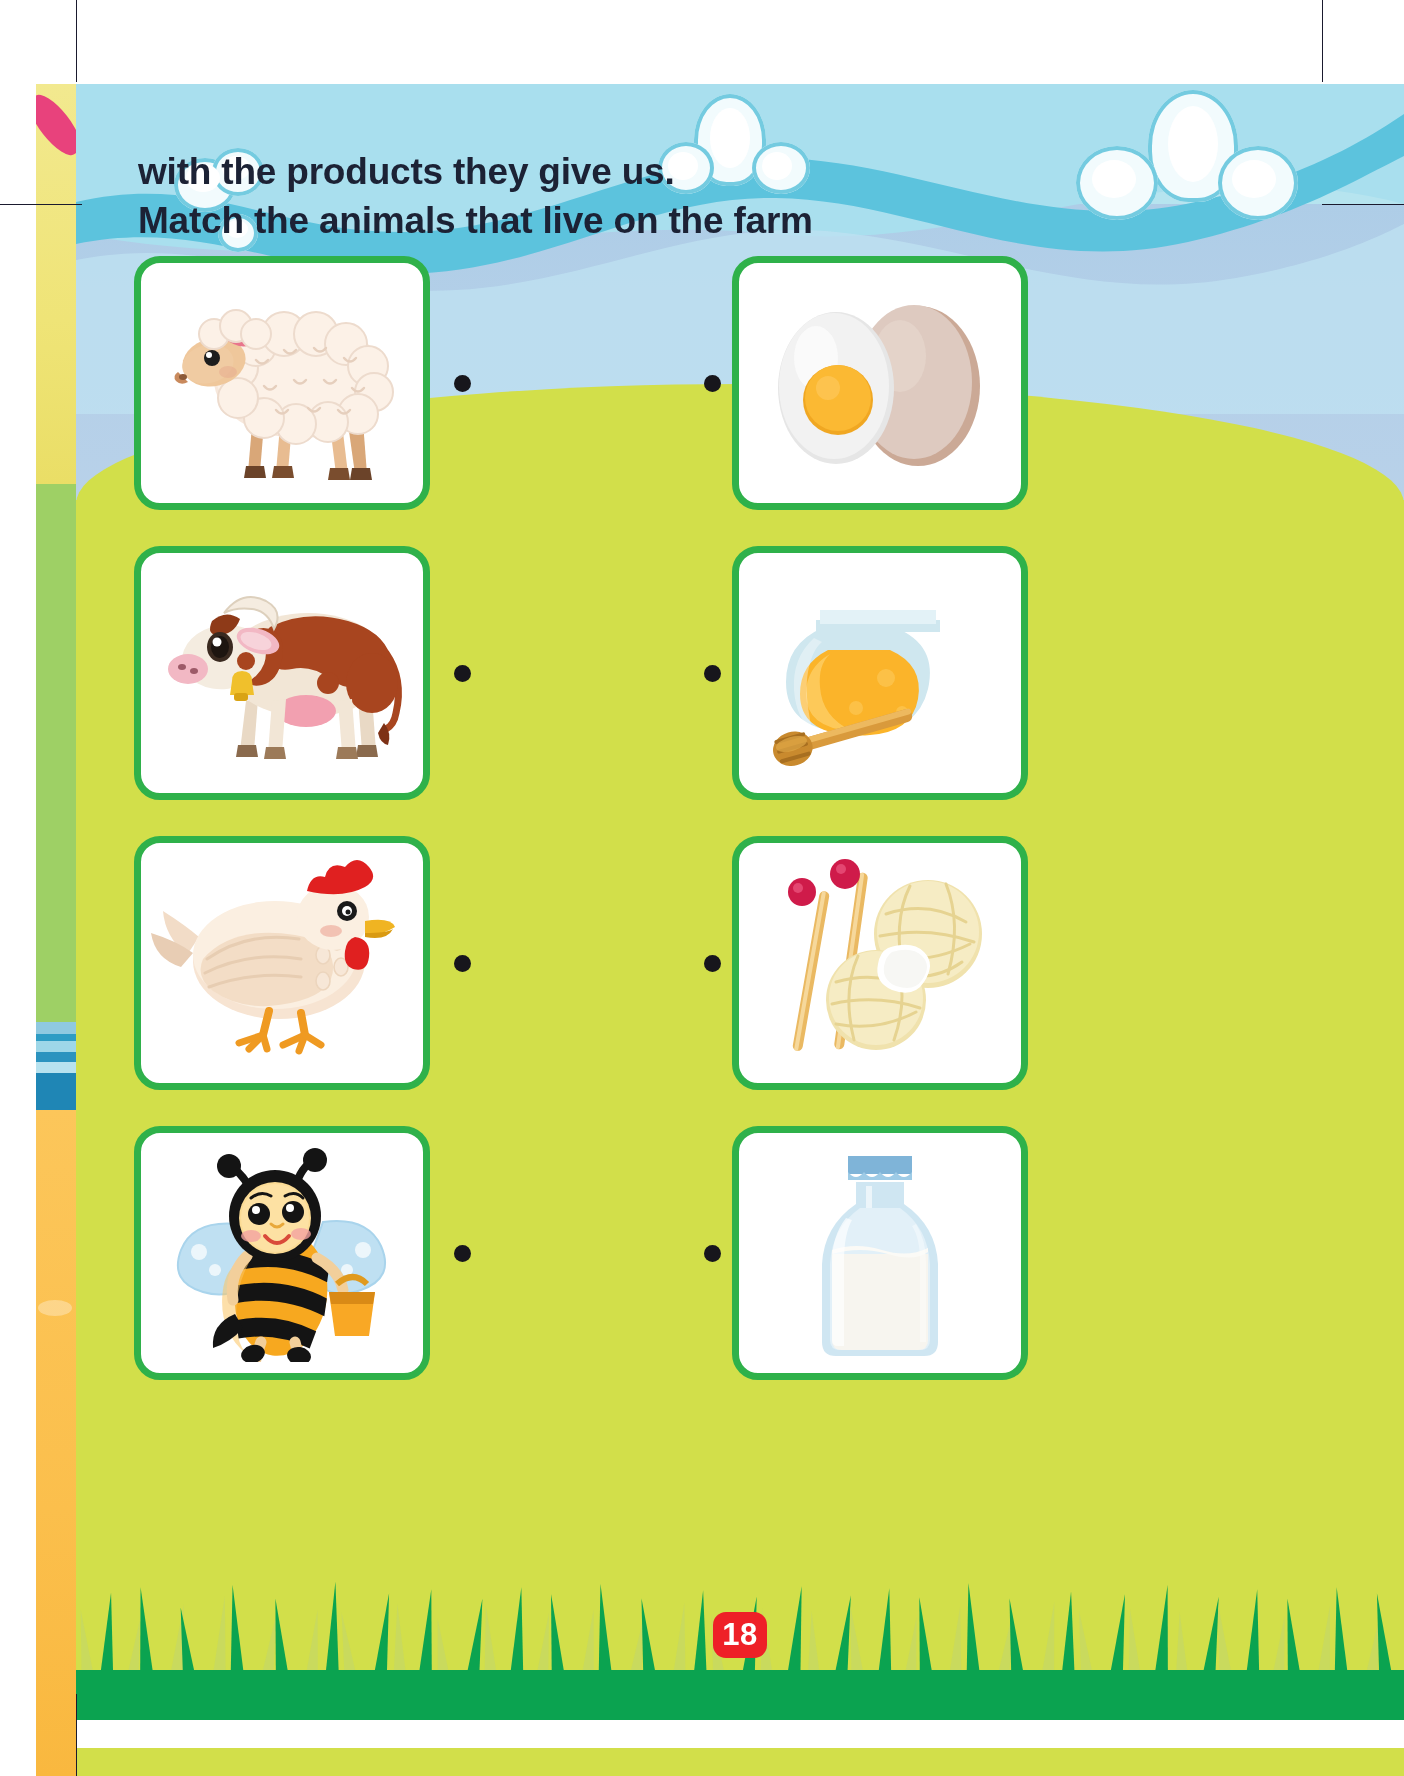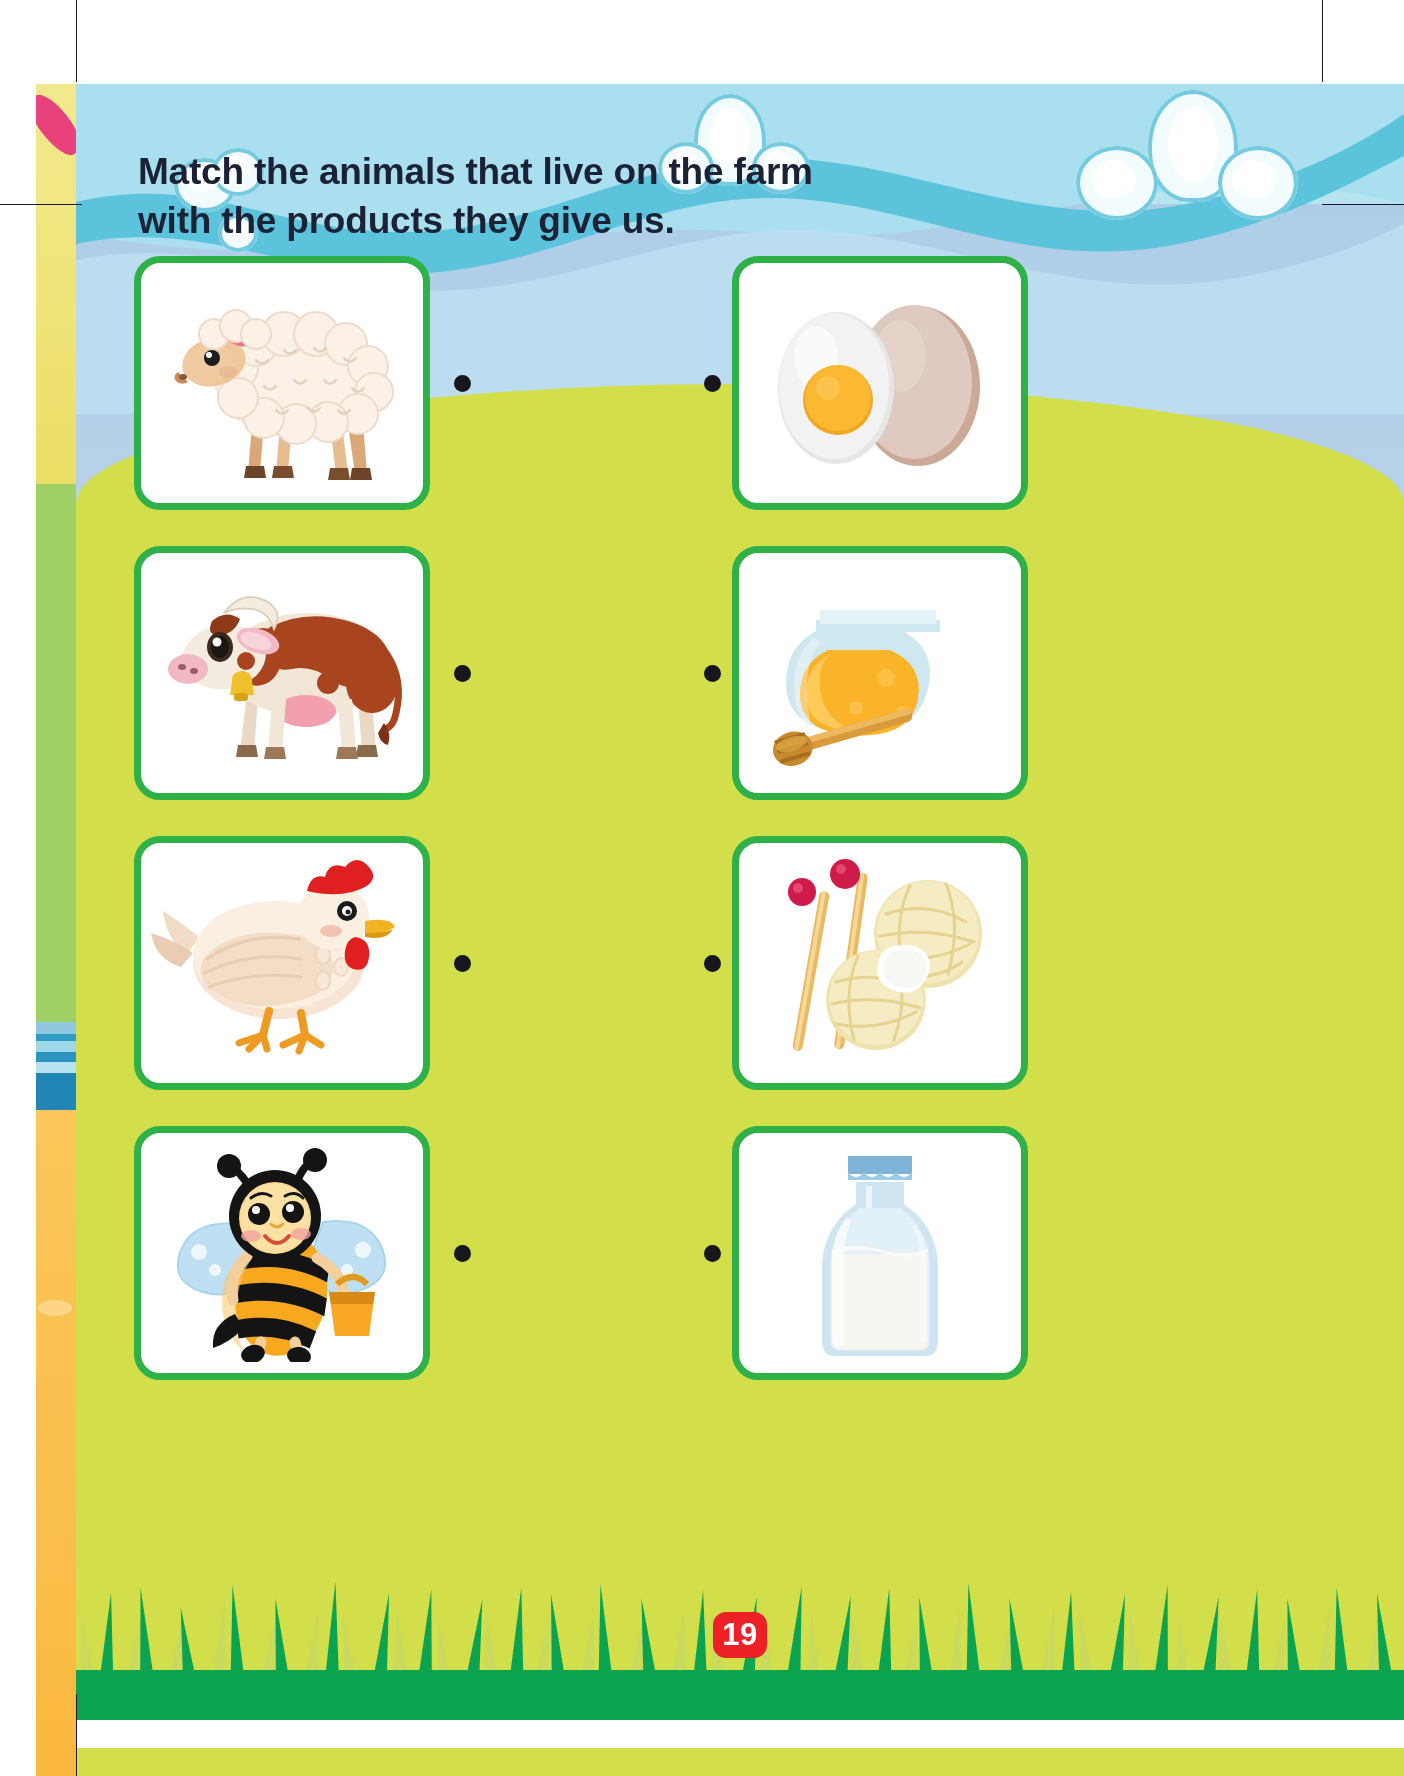--- a/index.html
+++ b/index.html
@@ -142,22 +142,22 @@
         <span class="in" style="left:92px;top:16px;width:50px;height:76px;border-radius:50%;"></span>
         <span class="in" style="left:16px;top:70px;width:44px;height:38px;"></span>
         <span class="in" style="left:156px;top:70px;width:44px;height:38px;"></span>
       </div>
     </div>
 
     <div class="hill"></div>
     <div class="hill2"></div>
 
     <div class="heading">
+      <div>with the products they give us.</div>
       <div>Match the animals that live on the farm</div>
-      <div>with the products they give us.</div>
     </div>
 
     <div class="cards">
 
       <div class="card" style="left:58px;top:172px;">
         <svg width="260" height="214" viewBox="0 0 260 214">
           <g>
 
             <path d="M196 148 L203 198 L215 198 L211 146 Z" fill="#d9a778"></path>
             <path d="M200 192 h18 l2 12 h-22 z" fill="#6b4329"></path>
@@ -550,16 +550,16 @@
       <div class="blade light" style="left:1190px;transform:rotate(6deg) scaleY(.84);"></div>
       <div class="blade" style="left:1212px;transform:rotate(-5deg) scaleY(1.0);"></div>
       <div class="blade light" style="left:1236px;transform:rotate(5deg) scaleY(.93);"></div>
       <div class="blade" style="left:1258px;transform:rotate(-3deg) scaleY(1.1);"></div>
       <div class="blade light" style="left:1282px;transform:rotate(8deg) scaleY(.86);"></div>
       <div class="blade" style="left:1304px;transform:rotate(-6deg) scaleY(1.05);"></div>
       <div class="grassbase"></div>
       <div class="whitefoot"></div>
     </div>
 
-    <div class="pagenum">19</div>
+    <div class="pagenum">18</div>
 
   </div>
 </div>
 
 </body></html>

